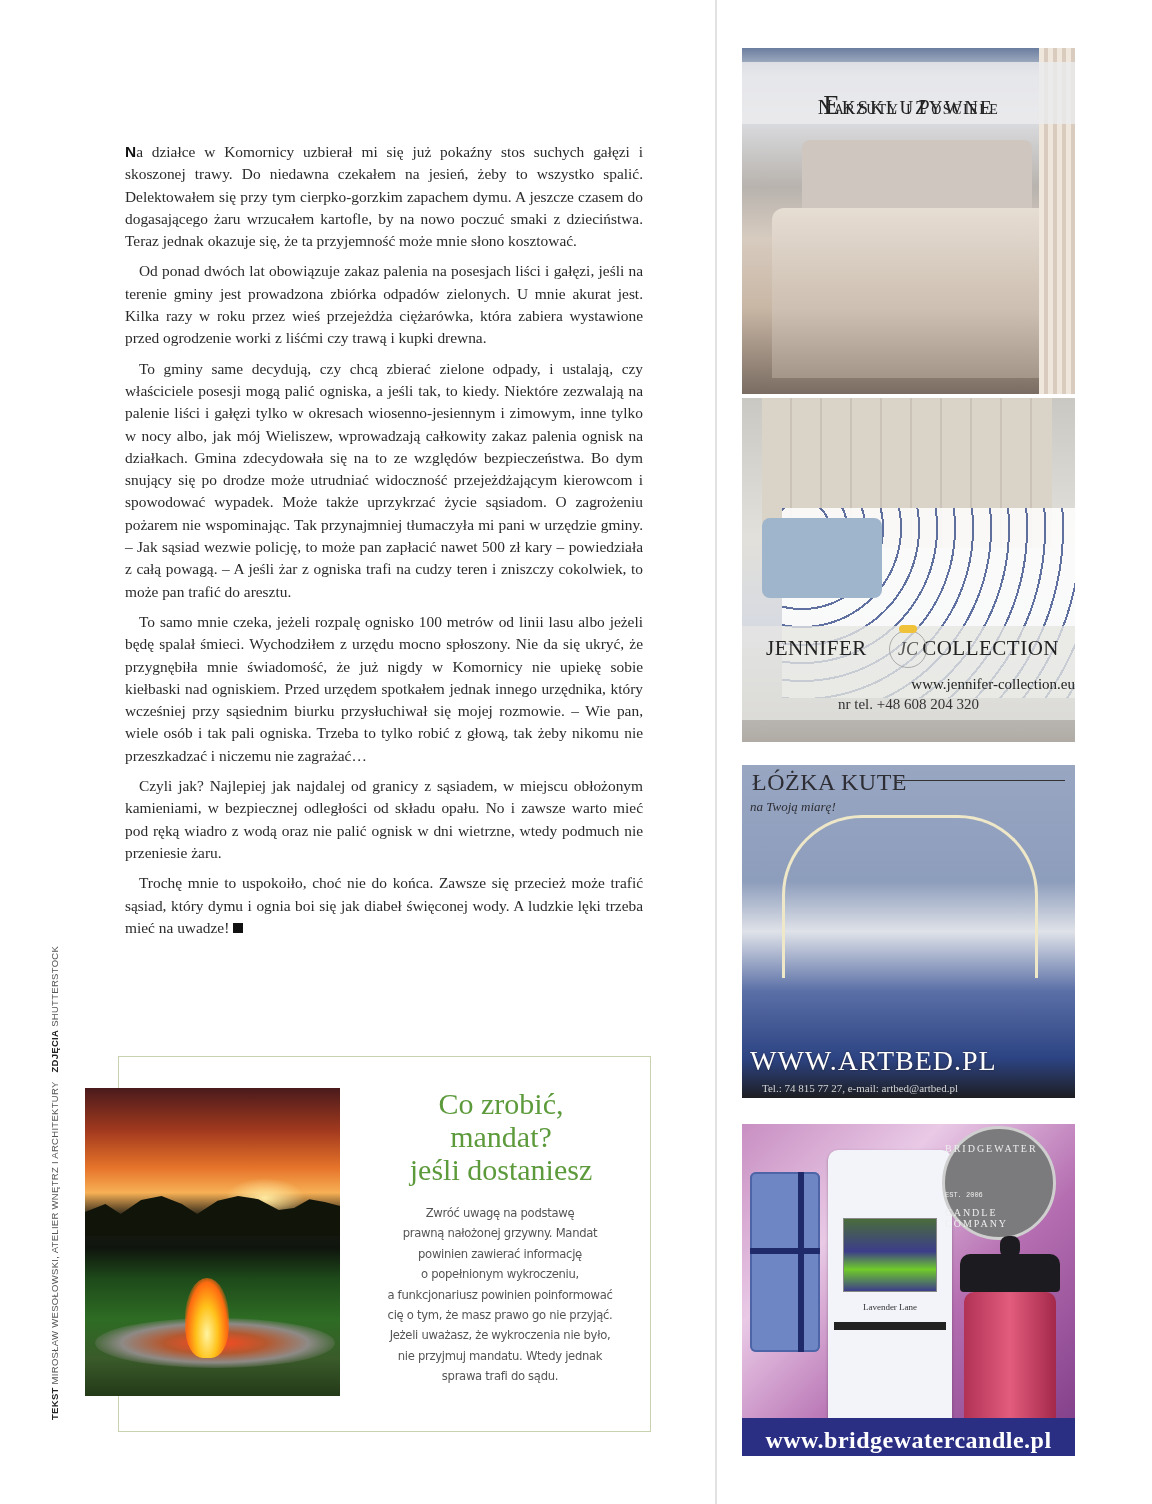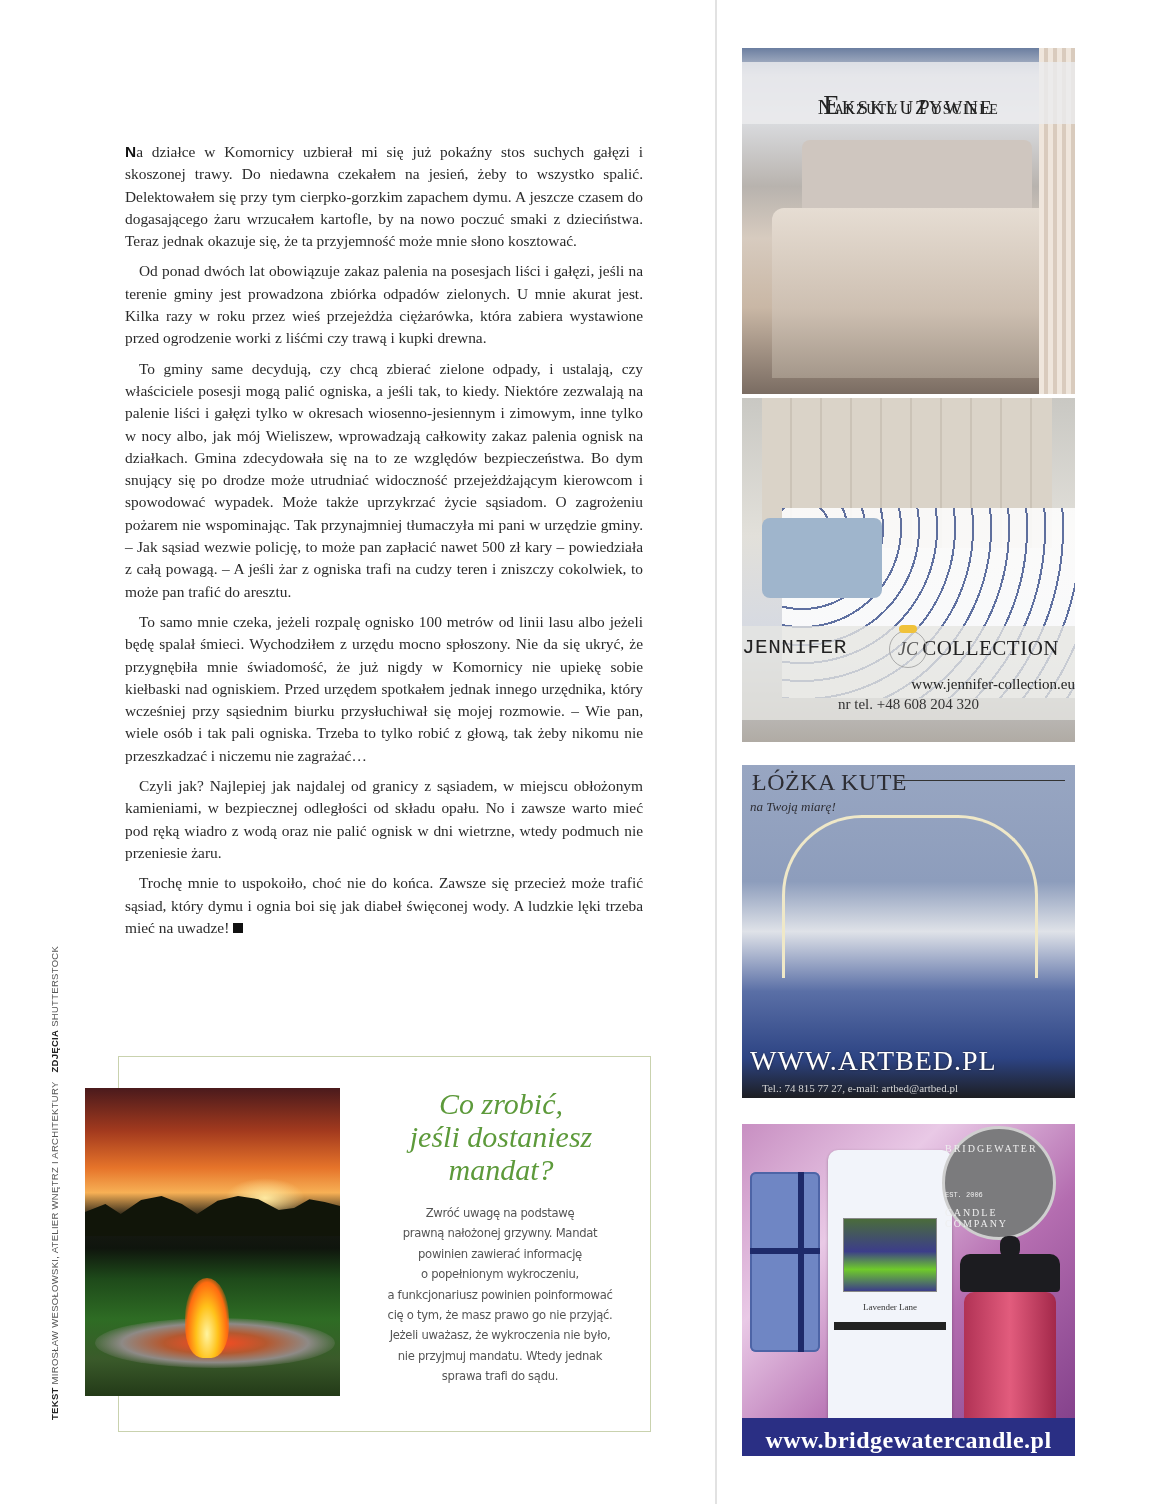--- a/index.html
+++ b/index.html
@@ -12,42 +12,42 @@
   .endmark{display:inline-block;width:10px;height:10px;background:#111;margin-left:4px;vertical-align:0;}
   .credits{position:absolute;left:49px;top:1420px;transform-origin:0 0;transform:rotate(-90deg);white-space:nowrap;font-family:"Liberation Sans","DejaVu Sans",sans-serif;font-size:9.5px;letter-spacing:0.3px;color:#555;text-transform:uppercase;}
   .credits b{color:#222;}
   .box{position:absolute;left:118px;top:1056px;width:531px;height:374px;border:1px solid #c9d2ae;background:#fff;}
   .box-photo{position:absolute;left:85px;top:1088px;width:255px;height:308px;overflow:hidden;
     background:linear-gradient(180deg,#4a1a1c 0%,#a33a1e 14%,#e6742a 26%,#f7b055 34%,#1a1a14 42%,#0f150d 52%,#1e4a1a 62%,#2e6c24 75%,#3a5a2a 88%,#233a18 100%);}
   .box-photo .sun{position:absolute;left:140px;top:90px;width:80px;height:40px;border-radius:50%;background:radial-gradient(ellipse,#ffe9a0 0%,rgba(255,190,90,0) 70%);}
   .box-photo .trees{position:absolute;left:0;top:108px;width:255px;height:40px;background:#111509;clip-path:polygon(0 40%,8% 20%,14% 45%,22% 10%,30% 0,38% 20%,44% 45%,52% 12%,60% 0,68% 8%,76% 35%,82% 30%,88% 8%,94% 15%,100% 25%,100% 100%,0 100%);}
   .box-photo .embers{position:absolute;left:10px;top:230px;width:240px;height:50px;border-radius:50%;background:radial-gradient(ellipse,#ff4a20 0%,#b5582f 30%,#8e8a86 55%,rgba(80,80,70,0) 75%);}
   .box-photo .flame{position:absolute;left:100px;top:190px;width:44px;height:80px;border-radius:50% 50% 40% 40%;background:radial-gradient(ellipse at 50% 70%,#fff4a0 0%,#ffc21a 35%,#ff6a10 65%,rgba(255,80,0,0) 80%);}
-  .box-title{position:absolute;left:370px;top:1087px;width:262px;text-align:center;font-family:"Liberation Serif","DejaVu Serif",serif;font-style:italic;font-size:30px;line-height:33px;color:#5d9a3b;}
+  .box-title{position:absolute;left:370px;top:1087px;width:262px;text-align:center;font-family:"Liberation Serif","DejaVu Serif",serif;font-size:30px;line-height:33px;color:#5d9a3b;}
   .box-title span{display:block;}
   .box-body{position:absolute;left:362px;top:1203px;width:276px;text-align:center;font-family:"DejaVu Sans","Liberation Sans",sans-serif;font-size:11.6px;line-height:20.4px;color:#555;letter-spacing:-0.3px;}
   .box-body span{display:block;}
 
   .ad{position:absolute;left:742px;width:333px;overflow:hidden;}
   
   .ad1{top:48px;height:346px;background:linear-gradient(180deg,#6b7ea0 0%,#c9ced8 8%,#dcdee2 20%,#b8b3ae 40%,#d7cbbf 55%,#c9b7a5 75%,#7a6c62 100%);}
   .ad1 .banner{position:absolute;left:0;top:14px;width:100%;height:62px;background:rgba(235,235,238,0.82);}
   .ad1 .t1{position:absolute;left:0;top:18px;width:100%;text-align:center;font-size:27px;letter-spacing:2px;color:#222;font-variant:small-caps;margin-top:24px;}
   .ad1 .t2{position:absolute;left:0;top:48px;width:100%;text-align:center;font-size:20px;letter-spacing:1.5px;color:#222;font-variant:small-caps;}
   .ad1 .bed{position:absolute;left:30px;top:160px;width:290px;height:170px;border-radius:12px 12px 0 0;background:linear-gradient(180deg,#e6ddd3 0%,#cdbfb1 60%,#a4978a 100%);}
   .ad1 .headboard{position:absolute;left:60px;top:92px;width:230px;height:80px;border-radius:8px;background:#cfc6bf;}
   .ad1 .curtain{position:absolute;right:0;top:0;width:36px;height:346px;background:repeating-linear-gradient(90deg,#efe6dc 0 5px,#d9cbbd 5px 9px);}
   
   .ad2{top:398px;height:344px;background:linear-gradient(180deg,#c9c8c3 0%,#e2e0da 40%,#d5d9e2 70%,#b0aba4 100%);}
   .ad2 .headboard{position:absolute;left:20px;top:0;width:290px;height:150px;background:repeating-linear-gradient(90deg,#dad3c8 0 28px,#cbc3b7 28px 30px),#ddd;}
   .ad2 .bedding{position:absolute;left:40px;top:110px;width:293px;height:190px;background:repeating-radial-gradient(circle at 20px 20px,#ffffff 0 8px,#4a5e96 8px 10px,#ffffff 10px 18px);opacity:0.85;}
   .ad2 .pillow{position:absolute;left:20px;top:120px;width:120px;height:80px;border-radius:8px;background:#9fb5cc;}
   .ad2 .panel{position:absolute;left:0;top:228px;width:100%;height:94px;background:rgba(230,230,226,0.78);}
   .ad2 .brand{position:absolute;left:0;top:238px;width:100%;text-align:center;font-size:21px;color:#222;letter-spacing:0.5px;}
-  .ad2 .brand .b1{position:absolute;left:0;font-family:Liberation Mono, monospace;}
+  .ad2 .brand .b1{position:absolute;left:24px;}
   .ad2 .brand .b2{position:absolute;right:16px;}
   .ad2 .mono{position:absolute;left:147px;top:232px;width:36px;height:36px;border:1px solid #aaa;border-radius:50%;font-style:italic;text-align:center;line-height:36px;font-size:18px;color:#555;}
   .ad2 .mono i{position:absolute;top:-6px;left:9px;width:18px;height:8px;background:#f0c23a;border-radius:4px;}
   .ad2 .url{position:absolute;left:0;top:278px;width:100%;text-align:right;font-size:15px;color:#222;}
   .ad2 .tel{position:absolute;left:0;top:298px;width:100%;text-align:center;font-size:15px;color:#333;}
   
   .ad3{top:765px;height:333px;background:linear-gradient(180deg,#98a6c2 0%,#8d9dbc 35%,#dfe2e8 50%,#5a6fa6 68%,#2d4484 88%,#1d1e22 100%);}
   .ad3 .title{position:absolute;left:10px;top:4px;font-size:24px;color:#2d2d33;letter-spacing:0.5px;}
   .ad3 .rule{position:absolute;left:155px;top:15px;width:168px;height:1px;background:#333;}
   .ad3 .script{position:absolute;left:8px;top:34px;font-style:italic;font-size:13px;color:#2d2d33;}
@@ -96,22 +96,22 @@
 
 <div class="box"></div>
 <div class="box-photo">
   <div class="sun"></div>
   <div class="trees"></div>
   <div class="embers"></div>
   <div class="flame"></div>
 </div>
 <div class="box-title">
   <span>Co zrobić,</span>
+  <span>mandat?</span>
   <span>jeśli dostaniesz</span>
-  <span>mandat?</span>
 </div>
 <div class="box-body">
   <span>Zwróć uwagę na podstawę</span>
   <span>prawną nałożonej grzywny. Mandat</span>
   <span>powinien zawierać informację</span>
   <span>o popełnionym wykroczeniu,</span>
   <span>a funkcjonariusz powinien poinformować</span>
   <span>cię o tym, że masz prawo go nie przyjąć.</span>
   <span>Jeżeli uważasz, że wykroczenia nie było,</span>
   <span>nie przyjmuj mandatu. Wtedy jednak</span>

